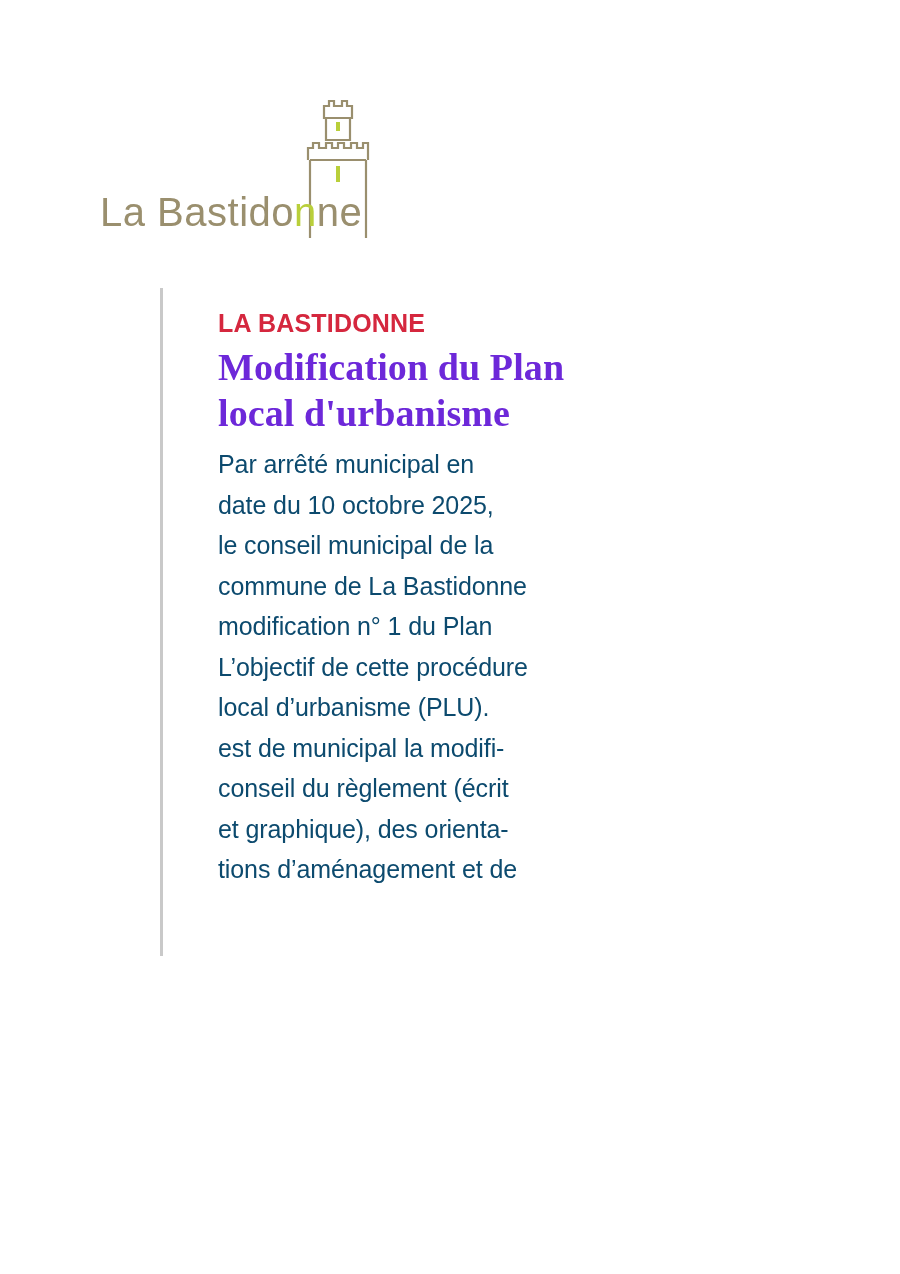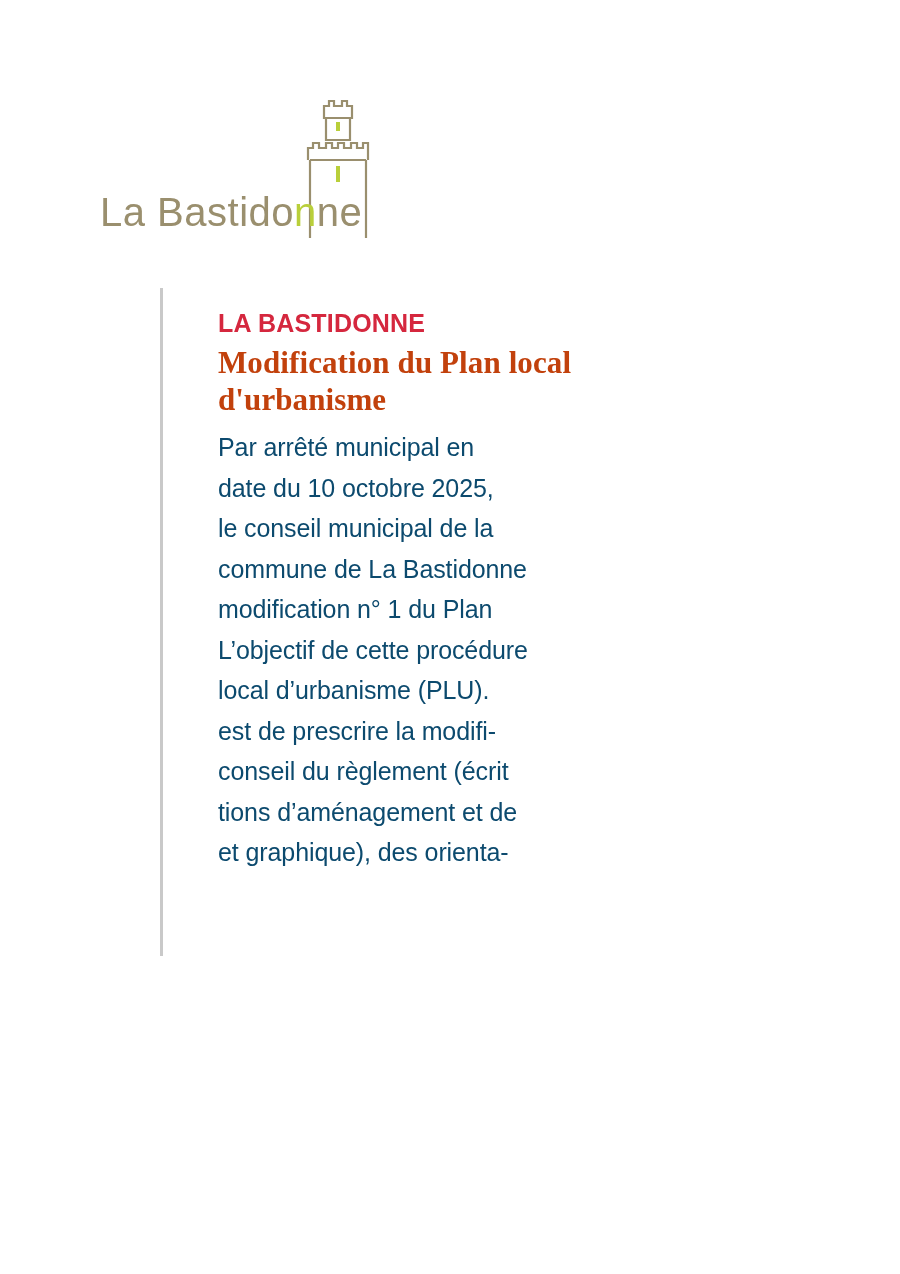--- a/index.html
+++ b/index.html
@@ -73,23 +73,23 @@
     font-weight: bold;
     font-size: 25px;
     letter-spacing: 0.2px;
     color: #d5273e;
     margin: 0 0 6px 0;
     line-height: 1.1;
   }
   .headline {
     font-family: "Liberation Serif", serif;
     font-weight: bold;
-    font-size: 31px;
+    font-size: 38px;
     line-height: 1.22;
-    color: #c2410c;
+    color: #6d28d9;
     margin: 0 0 8px 0;
     letter-spacing: 0.1px;
   }
   .article-text {
     font-family: "Liberation Sans", sans-serif;
     font-size: 25px;
     line-height: 1.62;
     color: #0c4a6e;
     margin: 0;
     letter-spacing: -0.1px;
@@ -143,20 +143,20 @@
     </h1>
 
     <p class="article-text">
       <span class="ln">Par arrêté municipal en</span>
       <span class="ln">date du 10 octobre 2025,</span>
       <span class="ln">le conseil municipal de la</span>
       <span class="ln">commune de La Bastidonne</span>
       <span class="ln">modification n° 1 du Plan</span>
       <span class="ln">L’objectif de cette procédure</span>
       <span class="ln">local d’urbanisme (PLU).</span>
-      <span class="ln">est de prescrire la modifi-</span>
+      <span class="ln">est de municipal la modifi-</span>
       <span class="ln">conseil du règlement (écrit</span>
+      <span class="ln">et graphique), des orienta-</span>
       <span class="ln">tions d’aménagement et de</span>
-      <span class="ln">et graphique), des orienta-</span>
     </p>
 
   </div>
 </div>
 
 </body></html>

